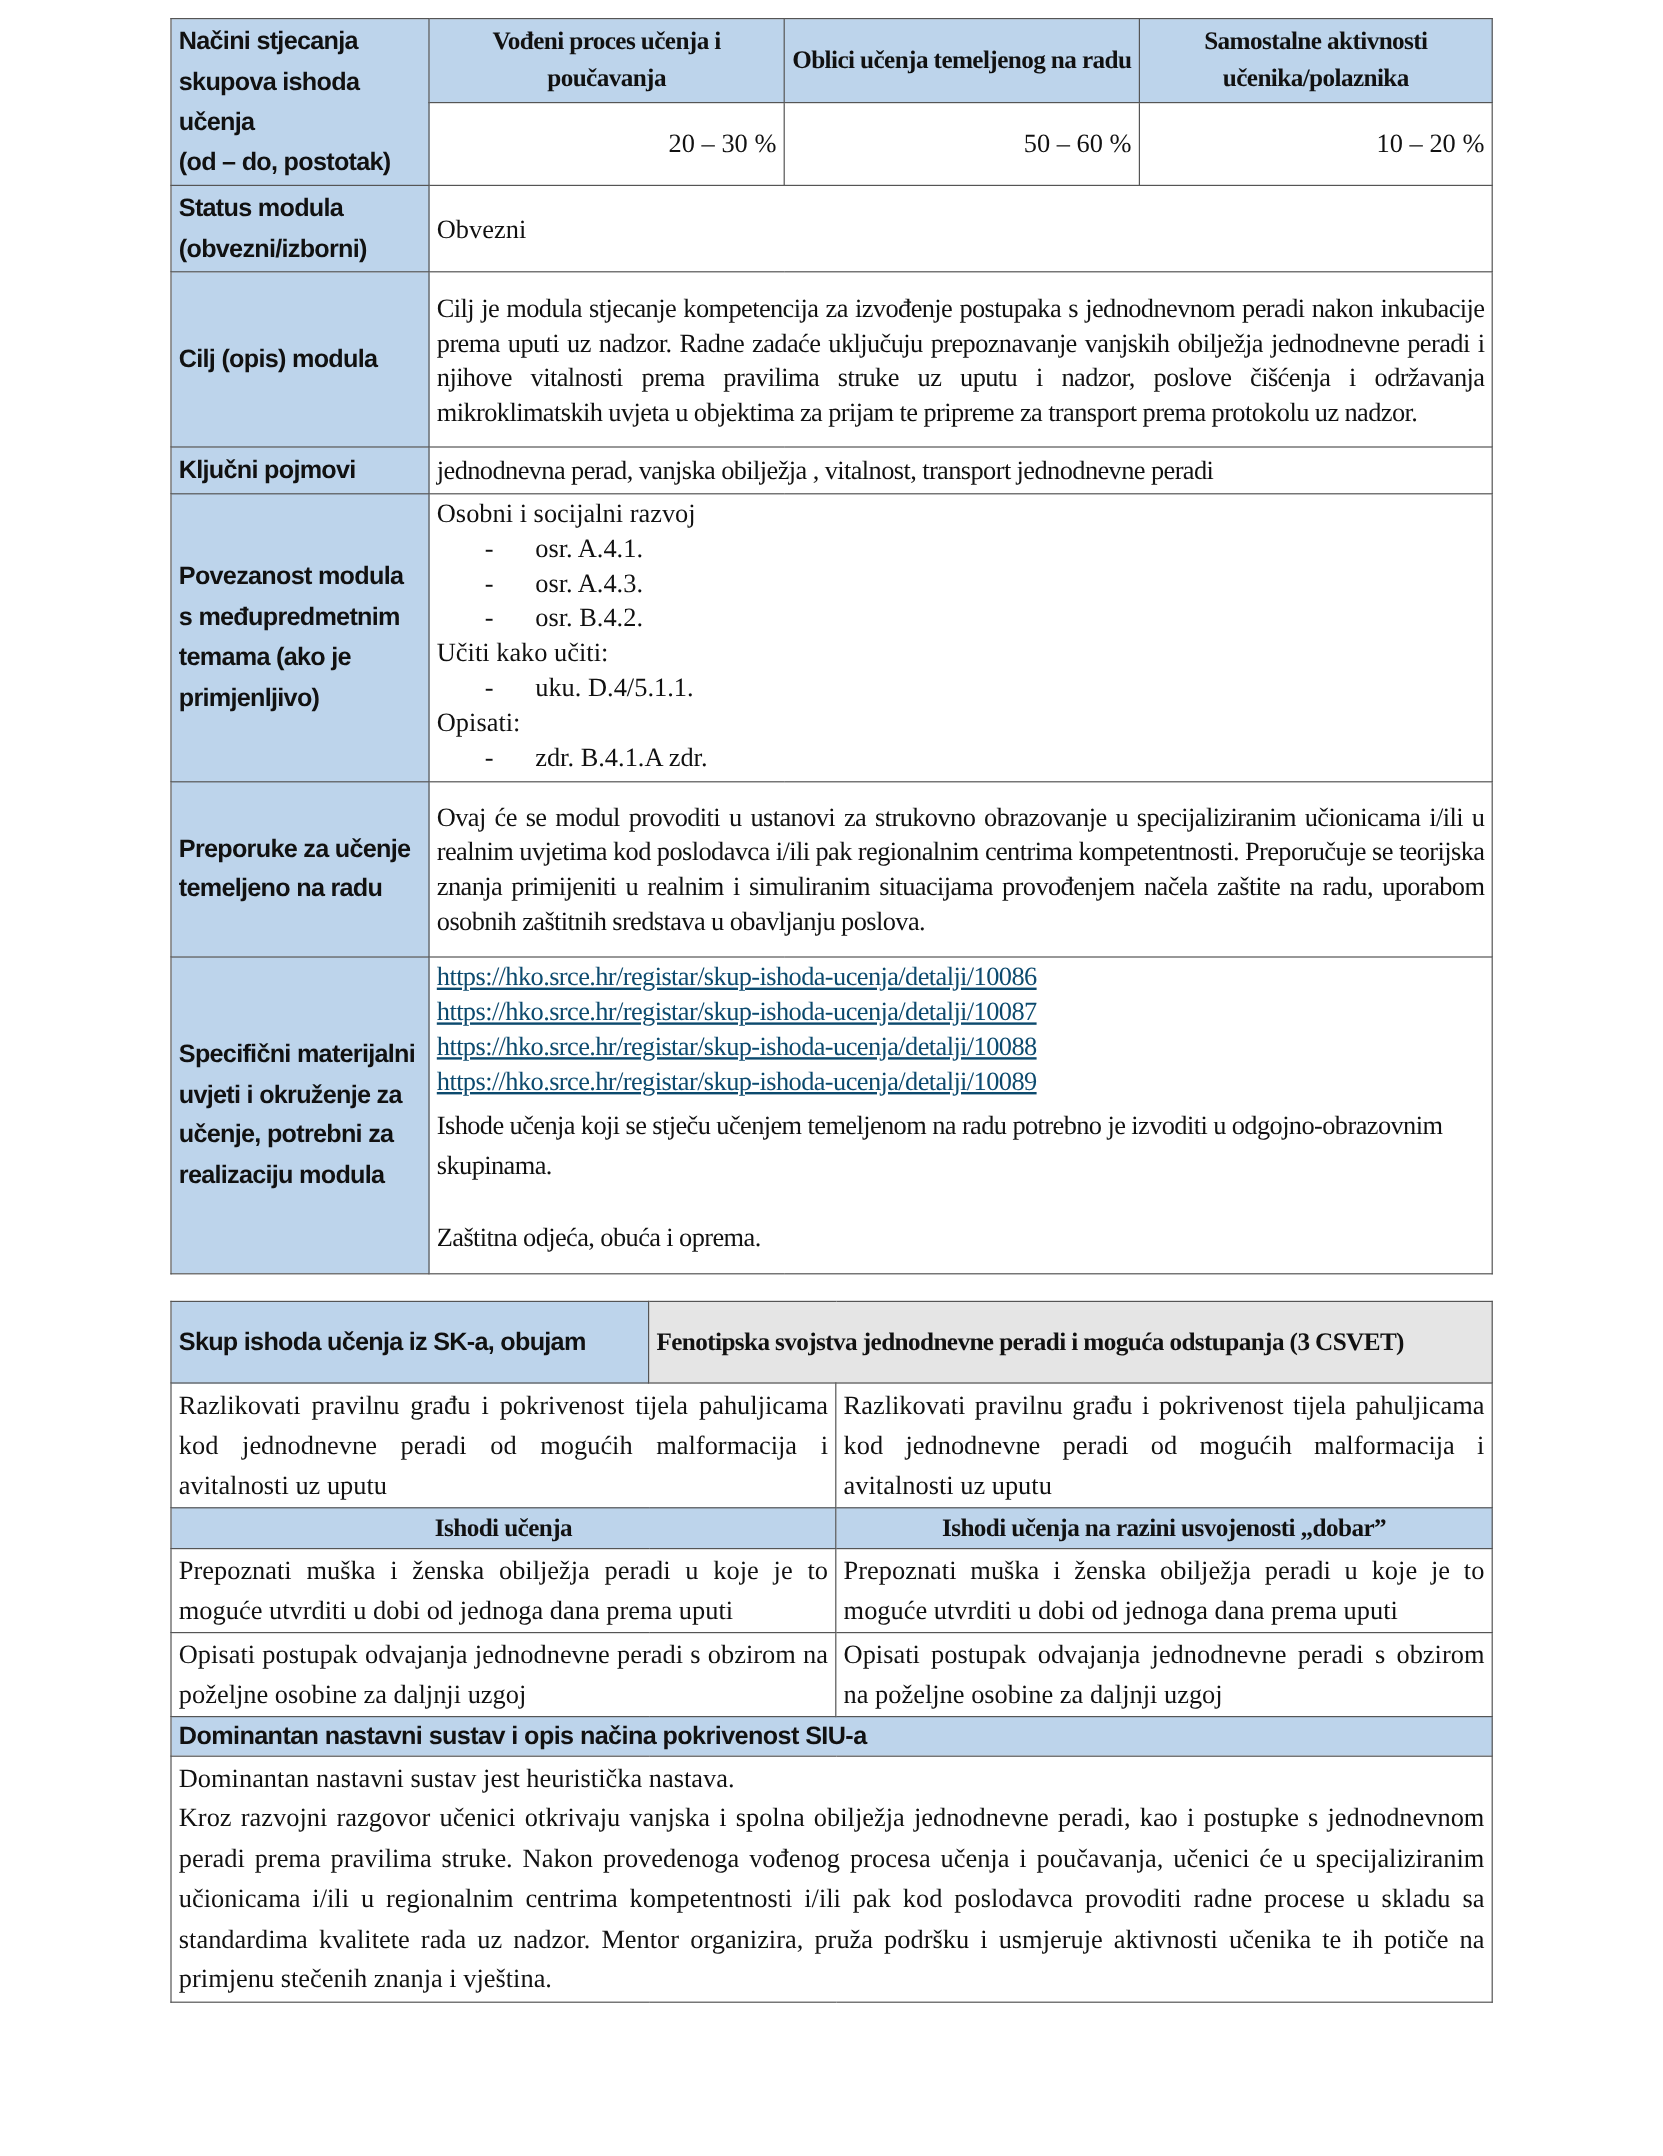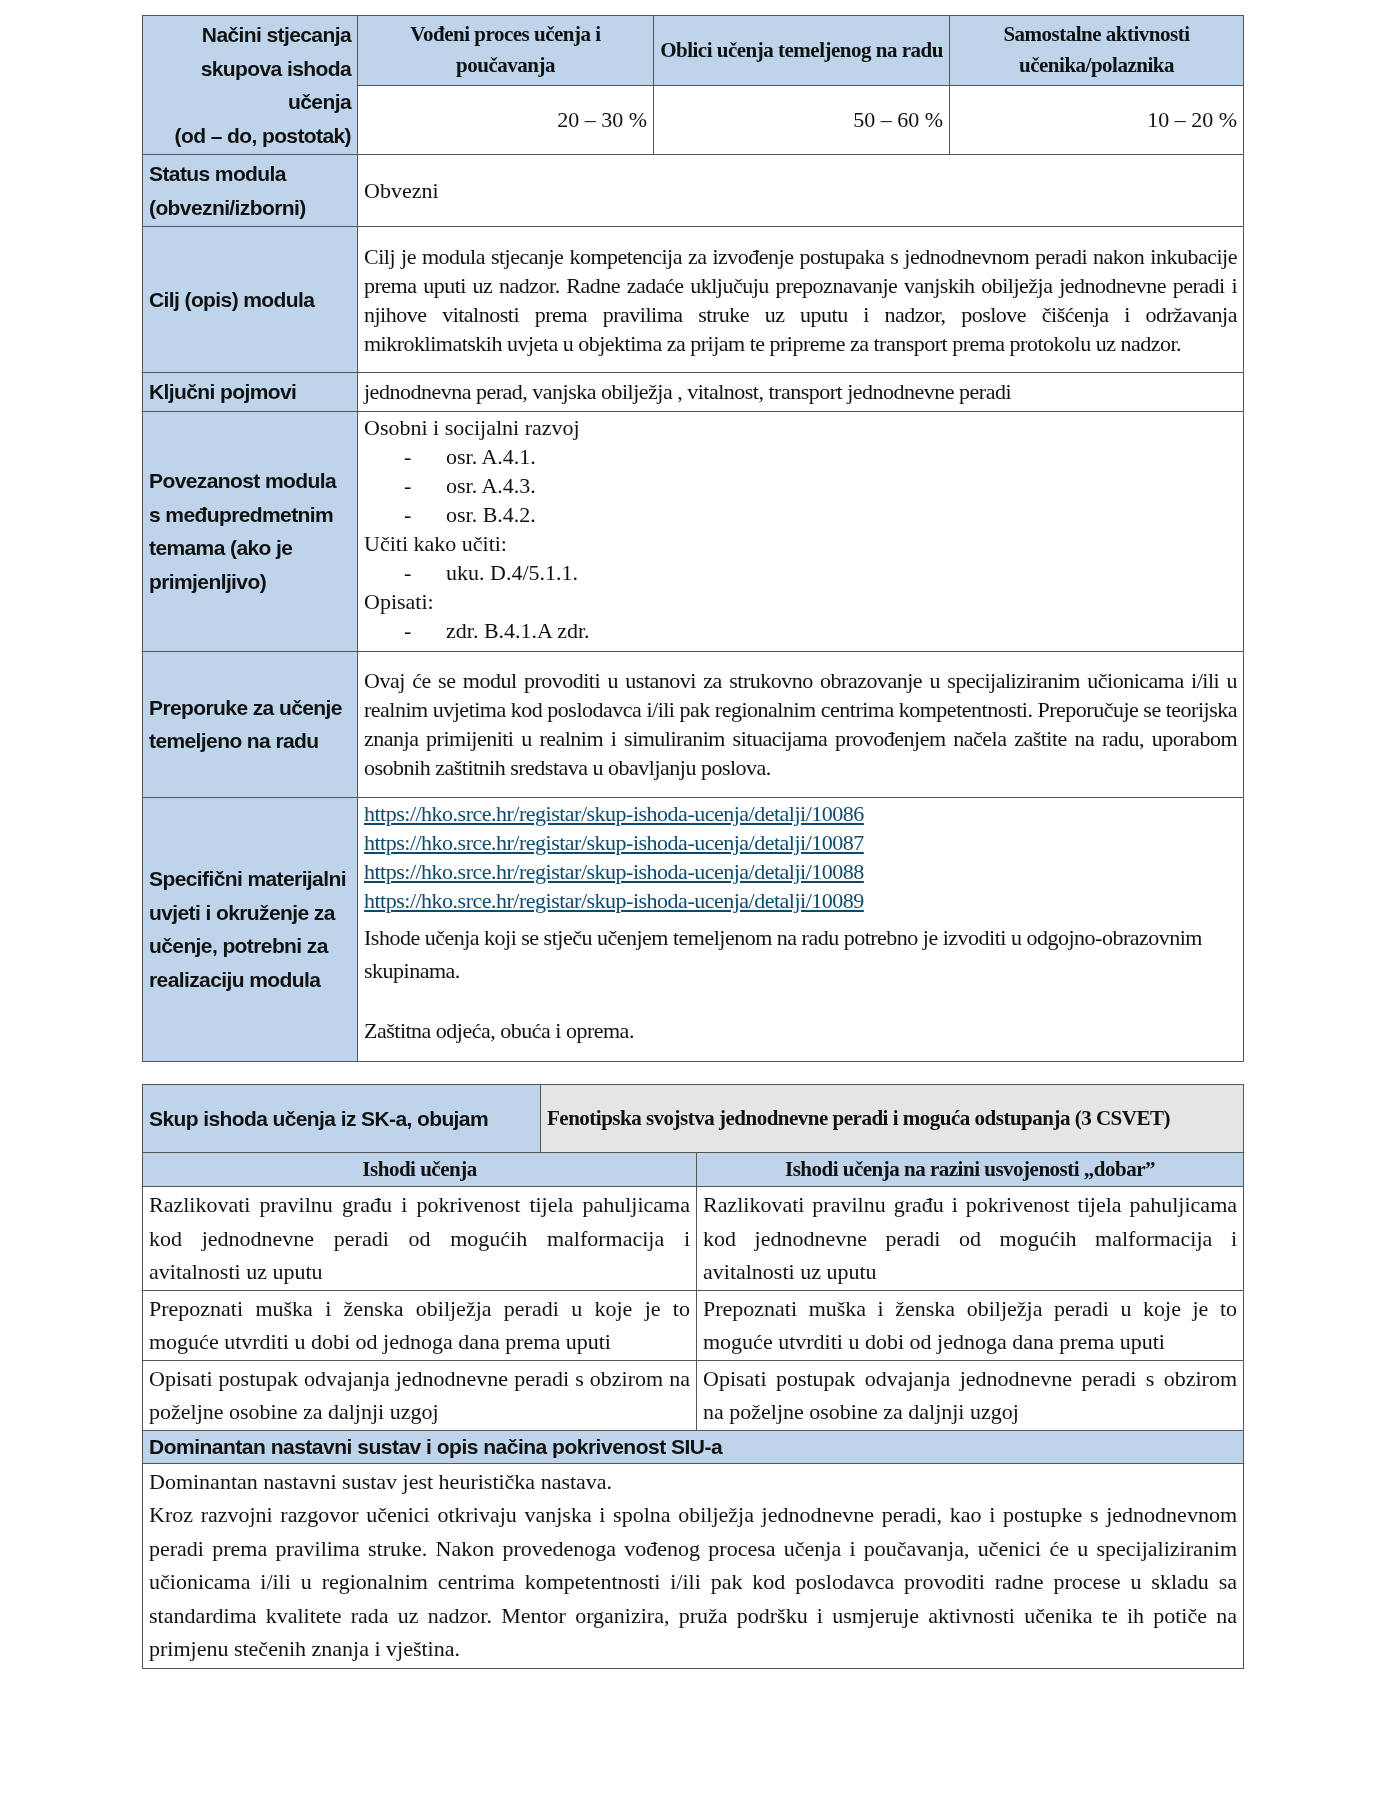--- a/index.html
+++ b/index.html
@@ -25,21 +25,21 @@
 
 <table id="t1">
   <colgroup>
     <col style="width:215px">
     <col style="width:296px">
     <col style="width:296px">
     <col style="width:294px">
   </colgroup>
   <tbody>
       <tr style="height:67px">
-    <td class="lbl" rowspan="2" style="vertical-align:top;text-align:right;">
+    <td class="lbl" rowspan="2" style="vertical-align:top;">
       <div>Načini stjecanja</div>
       <div>skupova ishoda</div>
       <div>učenja</div>
       <div>(od – do, postotak)</div>
     </td>
     <td class="hdr-center hdr">Vođeni proces učenja i poučavanja</td>
     <td class="hdr-center hdr">Oblici učenja temeljenog na radu</td>
     <td class="hdr-center hdr">Samostalne aktivnosti učenika/polaznika</td>
   </tr>
   <tr style="height:67px">
@@ -95,27 +95,27 @@
   <colgroup>
     <col style="width:398px">
     <col style="width:156px">
     <col style="width:547px">
   </colgroup>
   <tbody>
       <tr style="height:68px">
     <td class="lbl">Skup ishoda učenja iz SK-a, obujam</td>
     <td colspan="2" class="hdr-center" style="text-align:left; background:#e5e5e5; line-height:33px;">Fenotipska svojstva jednodnevne peradi i moguća odstupanja (3 CSVET)</td>
   </tr>
+  <tr style="height:100px">
+    <td colspan="2" class="justify lh33">Razlikovati pravilnu građu i pokrivenost tijela pahuljicama kod jednodnevne peradi od mogućih malformacija i avitalnosti uz uputu</td>
+    <td class="justify lh33">Razlikovati pravilnu građu i pokrivenost tijela pahuljicama kod jednodnevne peradi od mogućih malformacija i avitalnosti uz uputu</td>
+  </tr>
   <tr style="height:33px">
     <td colspan="2" class="hdr hdr-center">Ishodi učenja</td>
     <td class="hdr hdr-center">Ishodi učenja na razini usvojenosti „dobar”</td>
-  </tr>
-  <tr style="height:100px">
-    <td colspan="2" class="justify lh33">Razlikovati pravilnu građu i pokrivenost tijela pahuljicama kod jednodnevne peradi od mogućih malformacija i avitalnosti uz uputu</td>
-    <td class="justify lh33">Razlikovati pravilnu građu i pokrivenost tijela pahuljicama kod jednodnevne peradi od mogućih malformacija i avitalnosti uz uputu</td>
   </tr>
   <tr style="height:68px">
     <td colspan="2" class="justify lh33">Prepoznati muška i ženska obilježja peradi u koje je to moguće utvrditi u dobi od jednoga dana prema uputi</td>
     <td class="justify lh33">Prepoznati muška i ženska obilježja peradi u koje je to moguće utvrditi u dobi od jednoga dana prema uputi</td>
   </tr>
   <tr style="height:68px">
     <td colspan="2" class="justify lh33">Opisati postupak odvajanja jednodnevne peradi s obzirom na poželjne osobine za daljnji uzgoj</td>
     <td class="justify lh33">Opisati postupak odvajanja jednodnevne peradi s obzirom na poželjne osobine za daljnji uzgoj</td>
   </tr>
   <tr style="height:33px">

